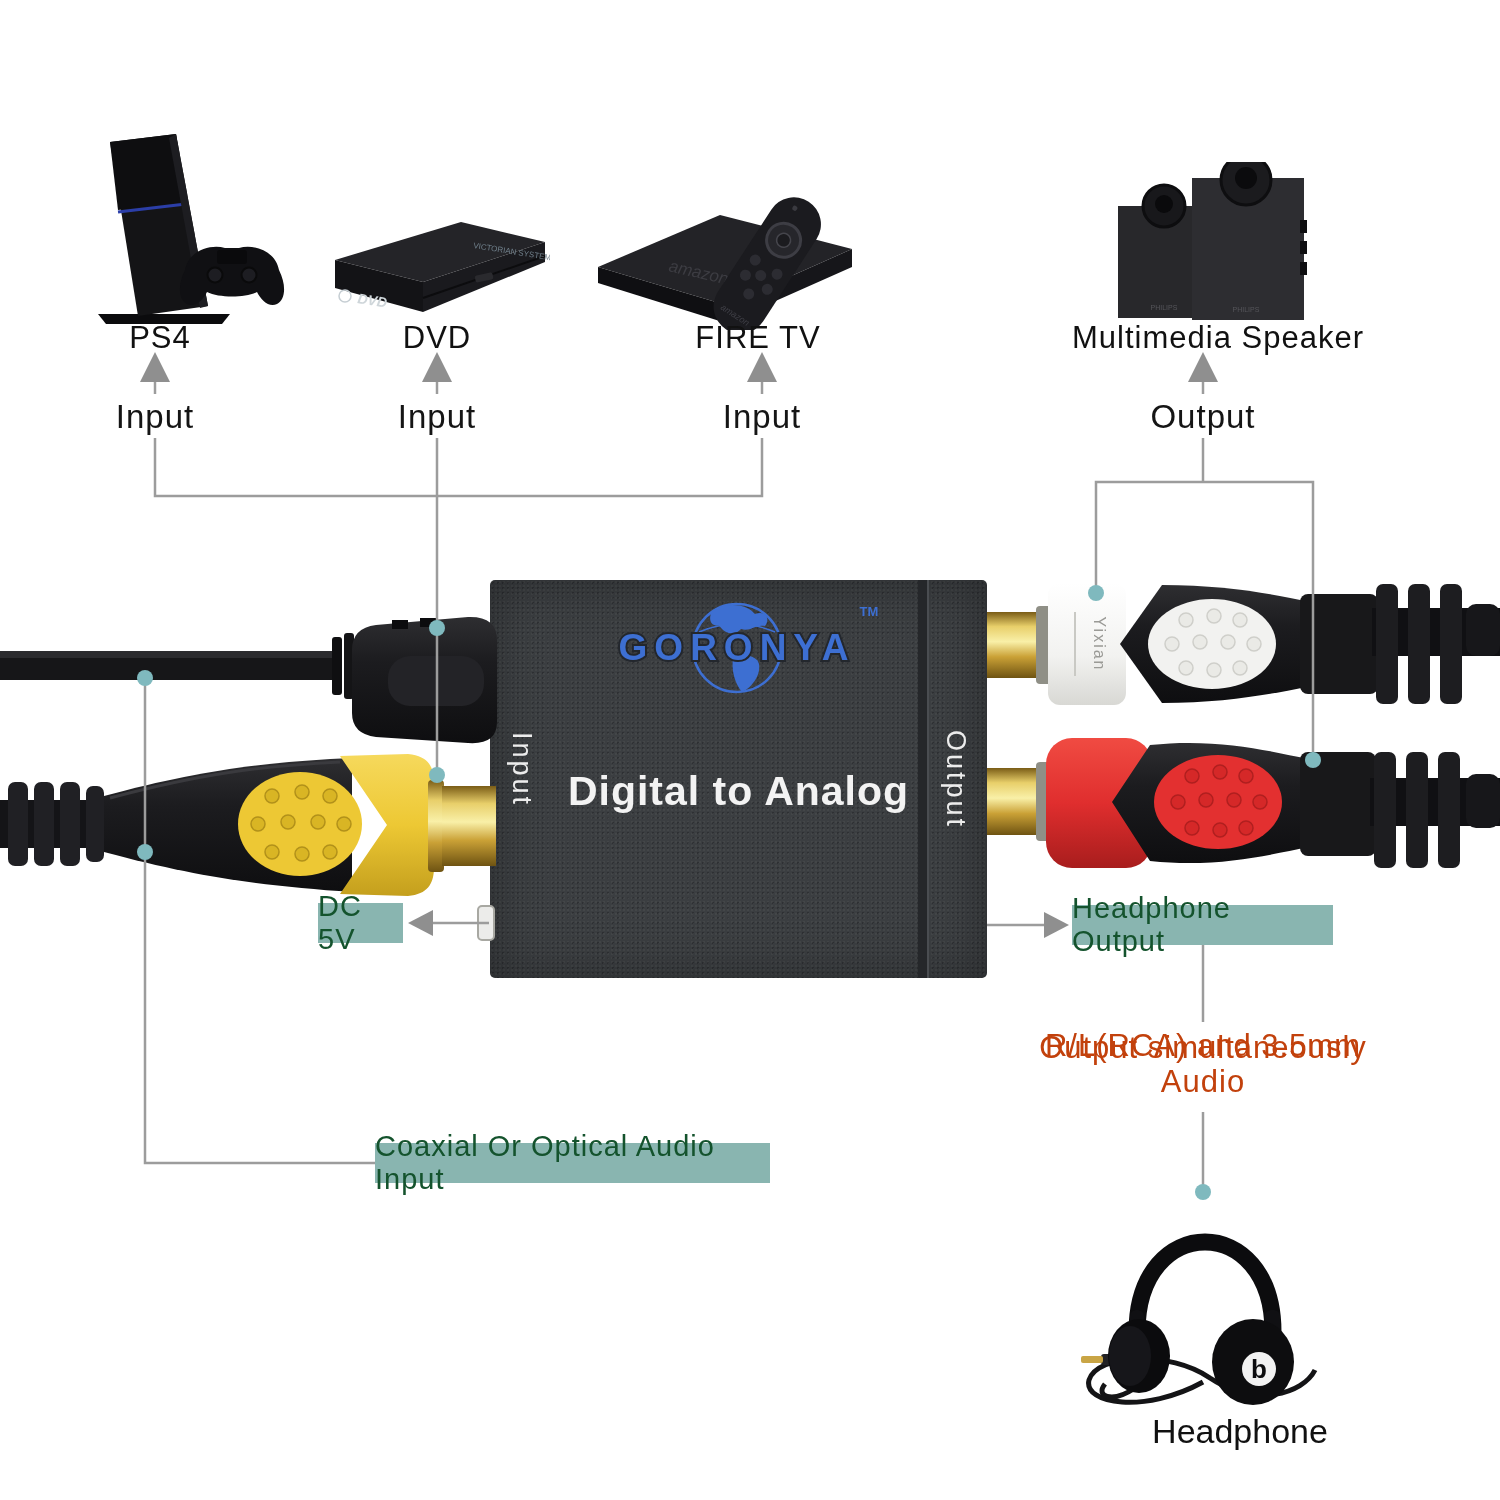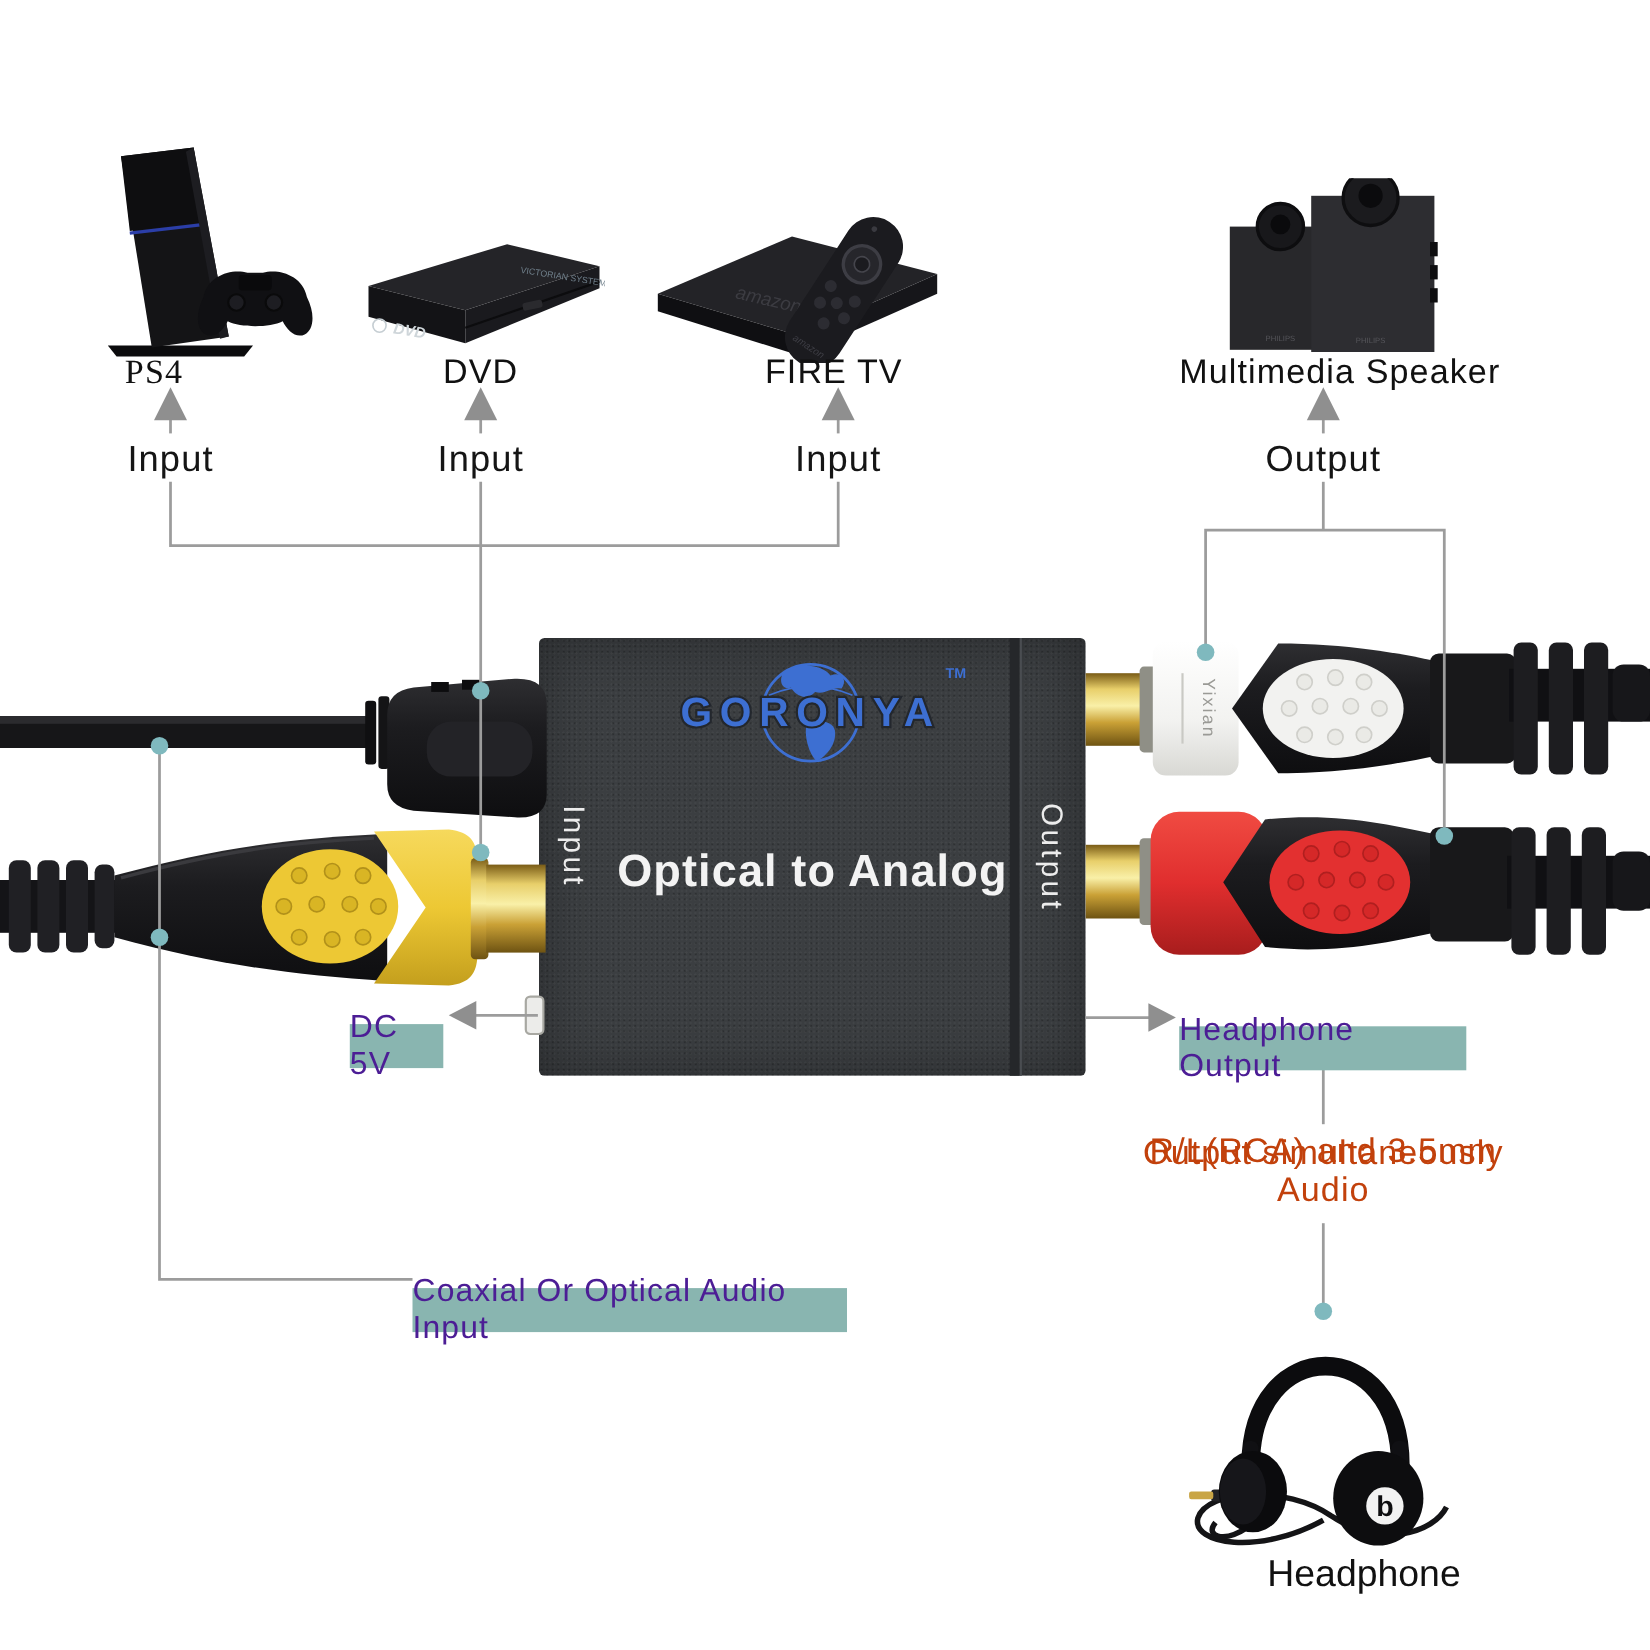--- a/index.html
+++ b/index.html
@@ -2,22 +2,22 @@
 <html><head>
 <meta charset="utf-8">
 <style>
   html,body{margin:0;padding:0;background:#fff;}
   .canvas{position:relative;width:1500px;height:1500px;background:#ffffff;overflow:hidden;
           font-family:"Liberation Sans", sans-serif;}
   .abs{position:absolute;}
   svg{display:block;}
   .lbl{position:absolute;text-align:center;color:#111;font-size:31px;font-weight:500;letter-spacing:1px;}
   .flow{position:absolute;text-align:center;color:#151515;font-size:33px;font-weight:500;letter-spacing:1px;}
-  .badge{position:absolute;background:#89b5b0;color:#4c1d95;font-size:29px;letter-spacing:1px;
-         display:flex;align-items:center;justify-content:center;height:40px;margin-top:28px;}
+  .badge{position:absolute;background:#89b5b0;color:#14532d;font-size:29px;letter-spacing:1px;
+         display:flex;align-items:center;justify-content:center;height:40px;}
   .note{position:absolute;text-align:center;color:#c2410c;font-size:31px;letter-spacing:1px;width:400px;}
   .device{position:absolute;left:490px;top:580px;width:497px;height:398px;background-color:#3b3e41;
           border-radius:5px;box-shadow:inset 0 0 50px rgba(0,0,0,.35);
           background-image:radial-gradient(rgba(255,255,255,.04) 1px, transparent 1px),
                            radial-gradient(rgba(0,0,0,.22) 1px, transparent 1px);
           background-size:4px 4px,5px 5px;z-index:2;}
   .device-stripe{position:absolute;left:428px;top:0;width:9px;height:100%;background:#25272a;}
   .device-stripe-hl{position:absolute;left:437px;top:0;width:2px;height:100%;background:#4a4d51;}
   .device-title{position:absolute;left:0;top:188px;width:100%;text-align:center;color:#f3f3f3;
                 font-size:41px;font-weight:700;line-height:46px;letter-spacing:1px;}
@@ -114,21 +114,21 @@
     <div class="device-stripe-hl"></div>
     <svg class="abs" style="left:97px;top:16px;" width="300" height="110" viewBox="0 0 300 110">
       <circle cx="150" cy="52" r="44" fill="none" stroke="#3d6fd2" stroke-width="2.5"></circle>
       <path d="M112,36 Q150,20 188,36" fill="none" stroke="#3d6fd2" stroke-width="1.5"></path>
       <path d="M126,14 C140,6 160,8 168,18 C178,14 184,22 178,30 C168,28 164,36 154,33 C146,42 136,36 132,29 C124,32 120,22 126,14 Z" fill="#3d6fd2"></path>
       <path d="M146,62 C158,57 170,60 172,68 C174,80 164,92 155,96 C148,88 144,74 146,62 Z" fill="#3d6fd2"></path>
       <text x="150" y="64" font-size="37" font-weight="bold" letter-spacing="7" text-anchor="middle" fill="#3d6fd2" stroke="#23272d" stroke-width="4" paint-order="stroke">GORONYA</text>
       <text x="282" y="20" font-size="13" font-weight="bold" fill="#3d6fd2" text-anchor="middle">TM</text>
     </svg>
     <div class="device-title">
-      <div>Optical to Analog</div>
+      <div>Digital to Analog</div>
     </div>
     <div class="vlabel" style="left:16px;top:152px;">Input</div>
     <div class="vlabel" style="left:450px;top:150px;">Output</div>
   </div>
 
   <svg class="abs layer-conn" style="left:0;top:0;" width="1500" height="1500" viewBox="0 0 1500 1500">
     <defs>
       <linearGradient id="gold" x1="0" y1="0" x2="0" y2="1">
         <stop offset="0" stop-color="#7a5c16"></stop>
           <stop offset="0.22" stop-color="#e8cf6a"></stop>
@@ -283,21 +283,21 @@
       <circle cx="437" cy="628" r="8"></circle>
       <circle cx="437" cy="775" r="8"></circle>
       <circle cx="145" cy="678" r="8"></circle>
       <circle cx="145" cy="852" r="8"></circle>
       <circle cx="1096" cy="593" r="8"></circle>
       <circle cx="1313" cy="760" r="8"></circle>
       <circle cx="1203" cy="1192" r="8"></circle>
     </g>
   </svg>
 
-  <div class="lbl layer-text" style="left:40px;top:320px;width:200px;font-family:Liberation Serif, serif;">PS4</div>
+  <div class="lbl layer-text" style="left:60px;top:320px;width:200px;">PS4</div>
   <div class="lbl layer-text" style="left:337px;top:320px;width:200px;">DVD</div>
   <div class="lbl layer-text" style="left:658px;top:320px;width:200px;">FIRE TV</div>
   <div class="lbl layer-text" style="left:1043px;top:320px;width:350px;">Multimedia Speaker</div>
 
   <div class="flow layer-text" style="left:55px;top:398px;width:200px;">Input</div>
   <div class="flow layer-text" style="left:337px;top:398px;width:200px;">Input</div>
   <div class="flow layer-text" style="left:662px;top:398px;width:200px;">Input</div>
   <div class="flow layer-text" style="left:1103px;top:398px;width:200px;">Output</div>
 
   <div class="badge layer-text" style="left:318px;top:903px;width:85px;">DC 5V</div>

